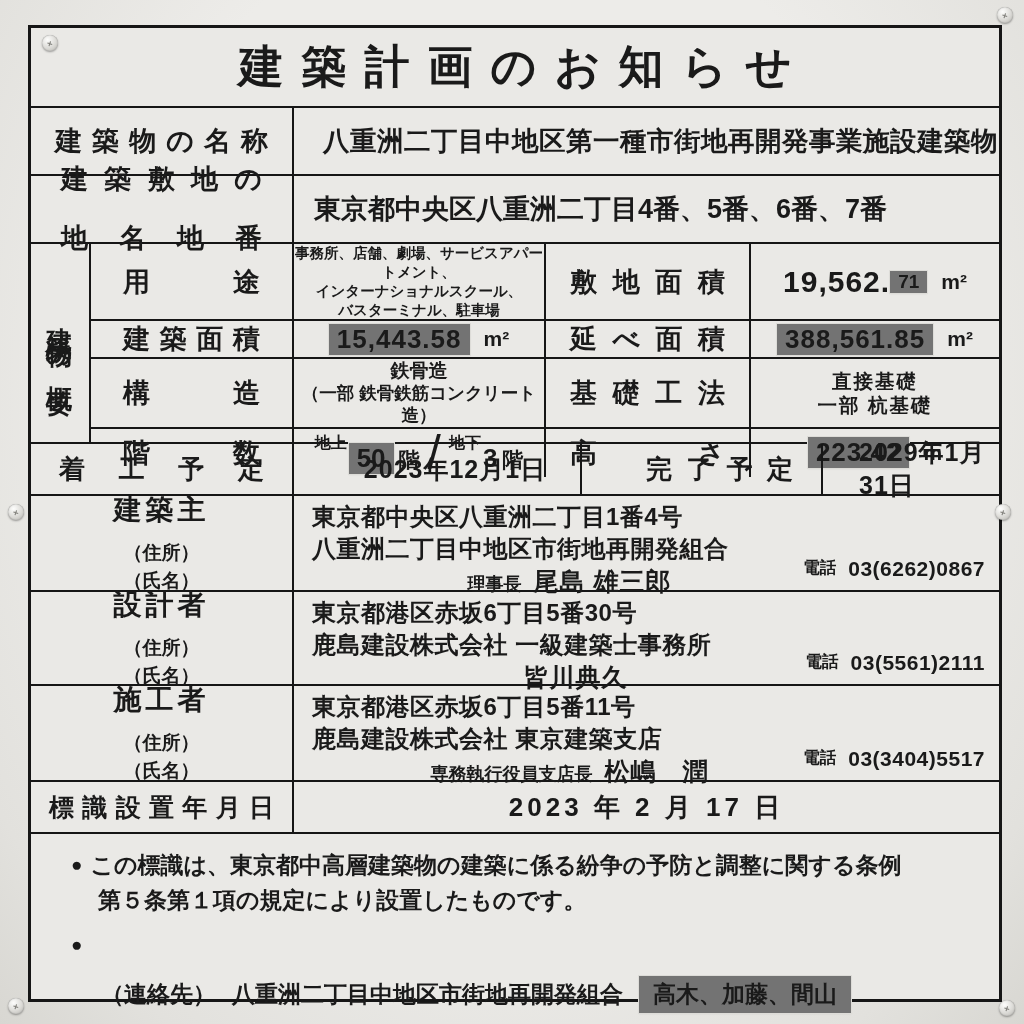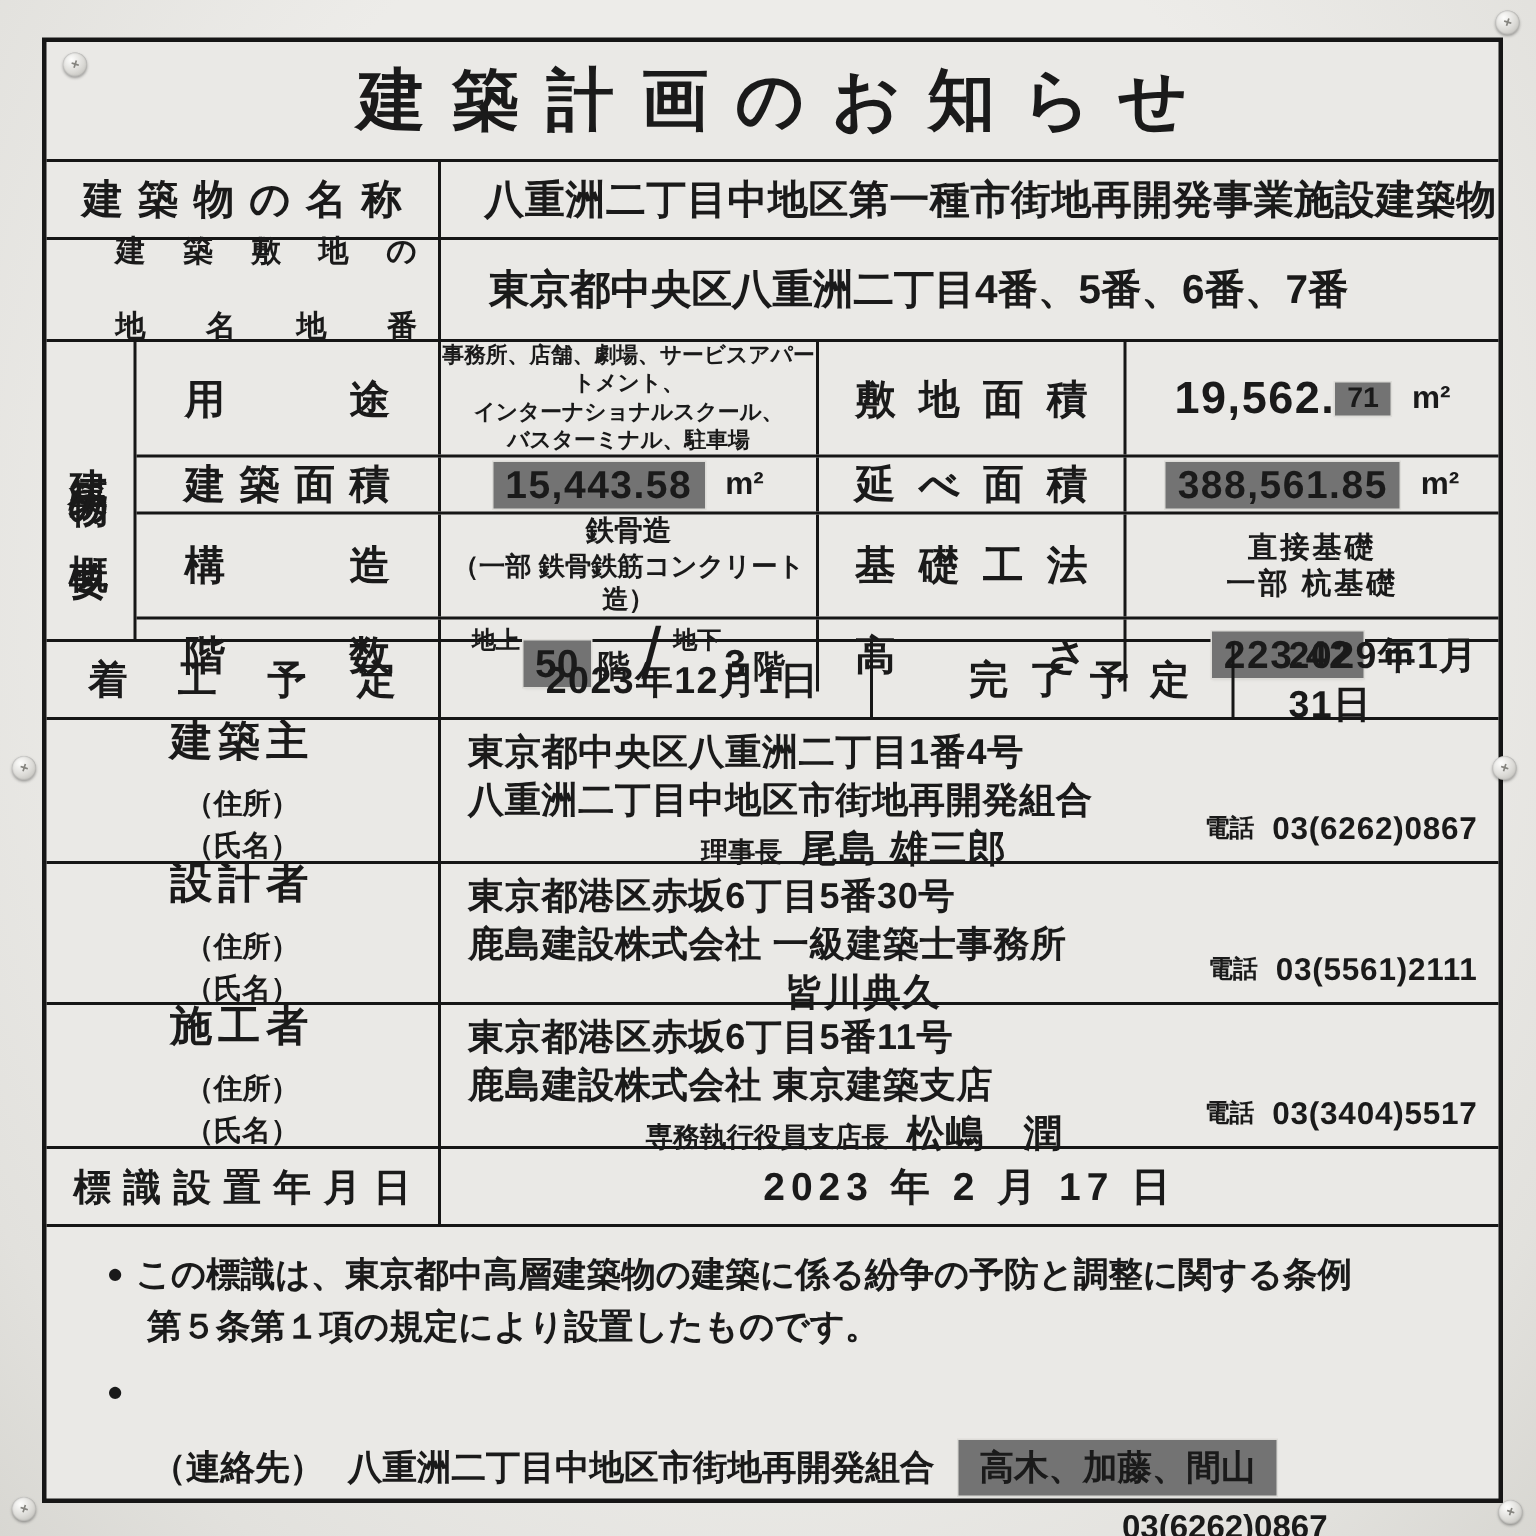--- a/index.html
+++ b/index.html
@@ -27,40 +27,40 @@
   .w-v1 { width: 252px; flex: 0 0 252px; }
   .w-l2 { width: 205px; flex: 0 0 205px; }
   .w-v2 { flex: 1 1 auto; }
   .grow { flex: 1 1 auto; }
 
   .title-row { height: 80px; }
   .title {
     width: 100%; display: flex; align-items: center; justify-content: center;
     font-size: 45px; font-weight: 700; letter-spacing: 0.40em; text-indent: 0.40em;
   }
-  .r-name { height: 52px; gap: 28px; }
+  .r-name { height: 68px; gap: 28px; }
   .r-site { height: 68px; }
   .r-overview { height: 200px; }
   .r-sched { height: 52px; gap: 36px; }
   .r-owner { height: 96px; }
   .r-designer { height: 94px; }
   .r-contractor { height: 96px; }
   .r-signdate { height: 52px; }
 
   .jl { display: block; width: 100%; text-align: justify; text-align-last: justify; text-justify: inter-character; }
   .lbl { font-weight: 700; }
   .lbl-name { font-size: 27px; padding: 0 24px; }
-  .lbl-site { font-size: 20px; line-height: 1.3; padding: 12px 30px; margin-left: 16px; }
+  .lbl-site { font-size: 27px; line-height: 1.3; padding: 12px 30px; }
   .lbl-ov1 { font-size: 27px; padding: 0 32px; }
   .lbl-ov2 { font-size: 27px; padding: 0 24px; }
   .lbl-sched { font-size: 26px; padding: 0 28px; }
   .lbl-signdate { font-size: 25px; padding: 0 18px; font-family: Liberation Mono, monospace; }
 
   .val-name { font-size: 26.5px; font-weight: 700; letter-spacing: 0.5px; }
-  .val-site { font-size: 27px; font-weight: 700; width: 100%; padding-left: 32px; justify-content: flex-start; display: flex; }
+  .val-site { font-size: 27px; font-weight: 700; width: 100%; padding-left: 20px; justify-content: flex-start; display: flex; }
 
   .ov-left { width: 60px; flex: 0 0 60px; border-right: 2.5px solid #161616; display: flex; align-items: center; justify-content: center; }
   .v-text { writing-mode: vertical-rl; font-size: 26px; font-weight: 700; letter-spacing: 7px; }
   .ov-grid { flex: 1 1 auto; display: flex; flex-direction: column; }
   .ov-row { display: flex; border-bottom: 2.5px solid #161616; flex: 1 1 auto; }
   .ov-row:last-child { border-bottom: none; }
 
   .use-lines { flex-direction: column; font-size: 14.5px; font-weight: 600; line-height: 1.3; text-align: center; }
   .two-lines { flex-direction: column; font-weight: 600; line-height: 1.25; text-align: center; }
   .struct-l1 { font-size: 19px; }

